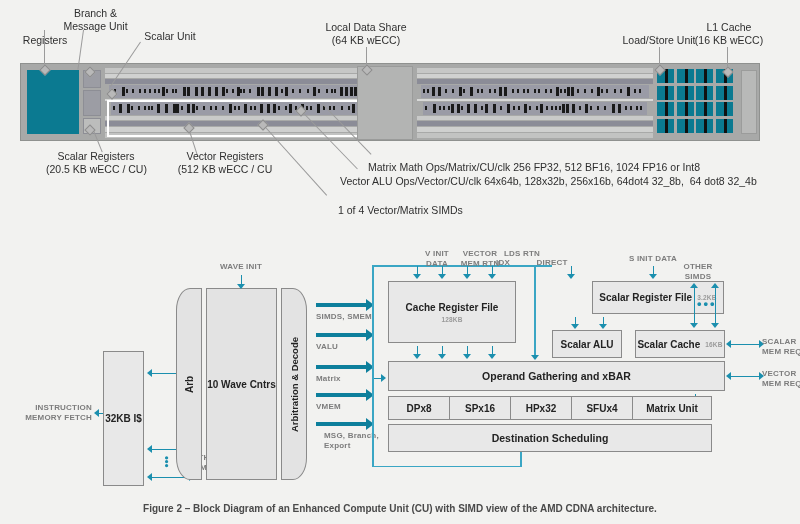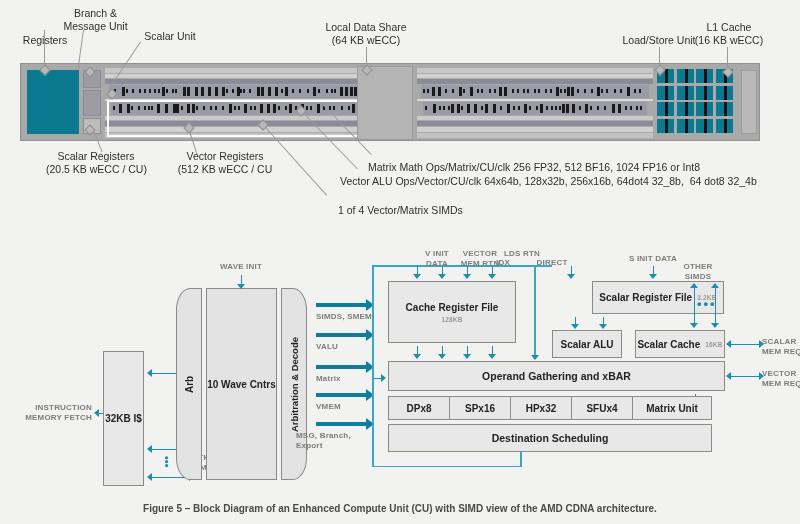--- a/index.html
+++ b/index.html
@@ -426,21 +426,21 @@
 <div class="thick" style="position:absolute;left:316px;top:365px;width:52px;height:4px;"></div>
 <div class="arRightTh" style="left:366px;top:361px;"></div>
 <div class="glabel" style="left:316px;top:374px;width:80px;text-transform:none;">Matrix</div>
 
 <div class="thick" style="position:absolute;left:316px;top:393px;width:52px;height:4px;"></div>
 <div class="arRightTh" style="left:366px;top:389px;"></div>
 <div class="glabel" style="left:316px;top:402px;width:80px;text-transform:none;">VMEM</div>
 
 <div class="thick" style="position:absolute;left:316px;top:422px;width:52px;height:4px;"></div>
 <div class="arRightTh" style="left:366px;top:418px;"></div>
-<div class="glabel" style="left:296px;top:431px;width:80px;text-transform:none;">MSG, Branch,
+<div class="glabel" style="left:324px;top:431px;width:80px;text-transform:none;">MSG, Branch,
 Export</div>
 
 <div class="vline" style="left:372px;top:265px;height:202px;"></div>
 <div class="hline" style="left:372px;top:265px;width:180px;"></div>
 <div class="hline" style="left:372px;top:465.5px;width:150px;"></div>
 <div class="vline" style="left:520px;top:452px;height:14px;"></div>
 <div class="ar" style="left:374px;top:377.5px;width:8px;height:1.5px;"></div>
 <div class="arRightT" style="left:381px;top:374px;"></div>
 
 <div class="glabel c" style="left:415px;top:249px;width:44px;">V INIT
@@ -545,13 +545,13 @@
   <span>SFUx4</span>
 </div>
 <div class="box" style="left:632px;top:396px;width:80px;height:24px;">
   <span>Matrix Unit</span>
 </div>
 
 <div class="box" style="left:388px;top:424px;width:324px;height:28px;">
   <span style="font-size:10.5px;">Destination Scheduling</span>
 </div>
 
-<div id="caption">Figure 5 – Block Diagram of an Enhanced Compute Unit (CU) with SIMD view of the AMD CDNA architecture.</div>
+<div id="caption">Figure 2 – Block Diagram of an Enhanced Compute Unit (CU) with SIMD view of the AMD CDNA architecture.</div>
 
 </body></html>

